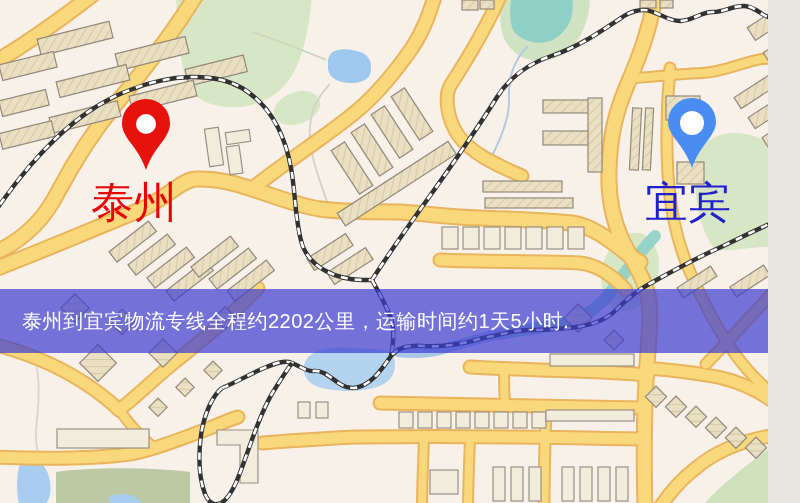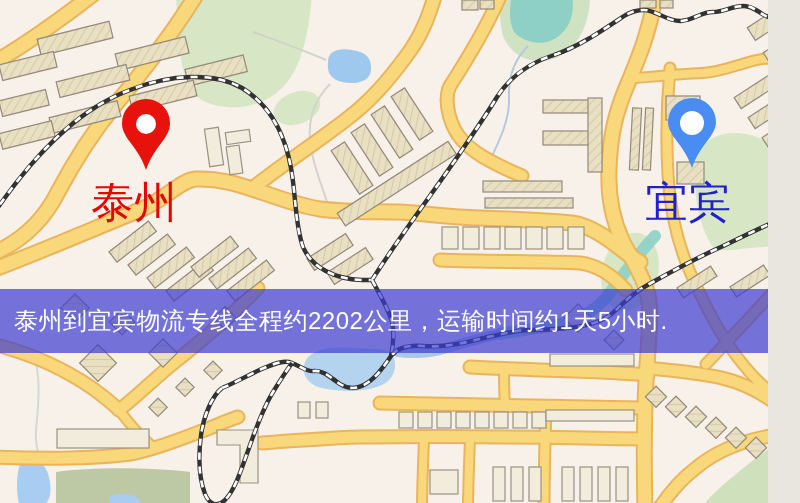--- a/index.html
+++ b/index.html
@@ -6,21 +6,21 @@
   .stage{position:relative;width:768px;height:503px;overflow:hidden;font-family:"Liberation Sans",sans-serif;background:#a16207;}
   .stage svg{position:absolute;left:0;top:0;display:block;}
   .road-c{fill:none;stroke:#e9b45c;stroke-linecap:round;}
   .road-f{fill:none;stroke:#f9d87c;stroke-linecap:round;}
   .rail-b{fill:none;stroke:#323232;stroke-width:4.4;stroke-linecap:butt;}
   .rail-w{fill:none;stroke:#ffffff;stroke-width:2.6;stroke-dasharray:7 7;}
   .bld{fill:url(#hatch);stroke:#94897a;stroke-width:1.2;}
   .bld2{fill:#f2ecdd;stroke:#9a9183;stroke-width:1.2;}
   .stream{fill:none;stroke-width:2;}
   .banner{position:absolute;left:0;top:289px;width:800px;height:64px;background:rgba(60,60,210,0.70);}
-  .banner span{display:block;line-height:64px;padding-left:14px;font-size:24px;letter-spacing:0.5px;color:#ffffff;white-space:nowrap;}
+  .banner span{display:block;line-height:64px;padding-left:22px;font-size:20px;letter-spacing:0.5px;color:#ffffff;white-space:nowrap;}
   .map-label{font-family:"Liberation Serif",serif;font-size:43px;font-weight:500;}
 </style>
 </head>
 <body>
 
 <div class="stage">
   <svg width="800" height="503" viewBox="0 0 800 503">
     <defs>
       <pattern id="hatch" width="7" height="7" patternUnits="userSpaceOnUse" patternTransform="rotate(45)">
         <rect width="7" height="7" fill="#e9e0c4"></rect>

